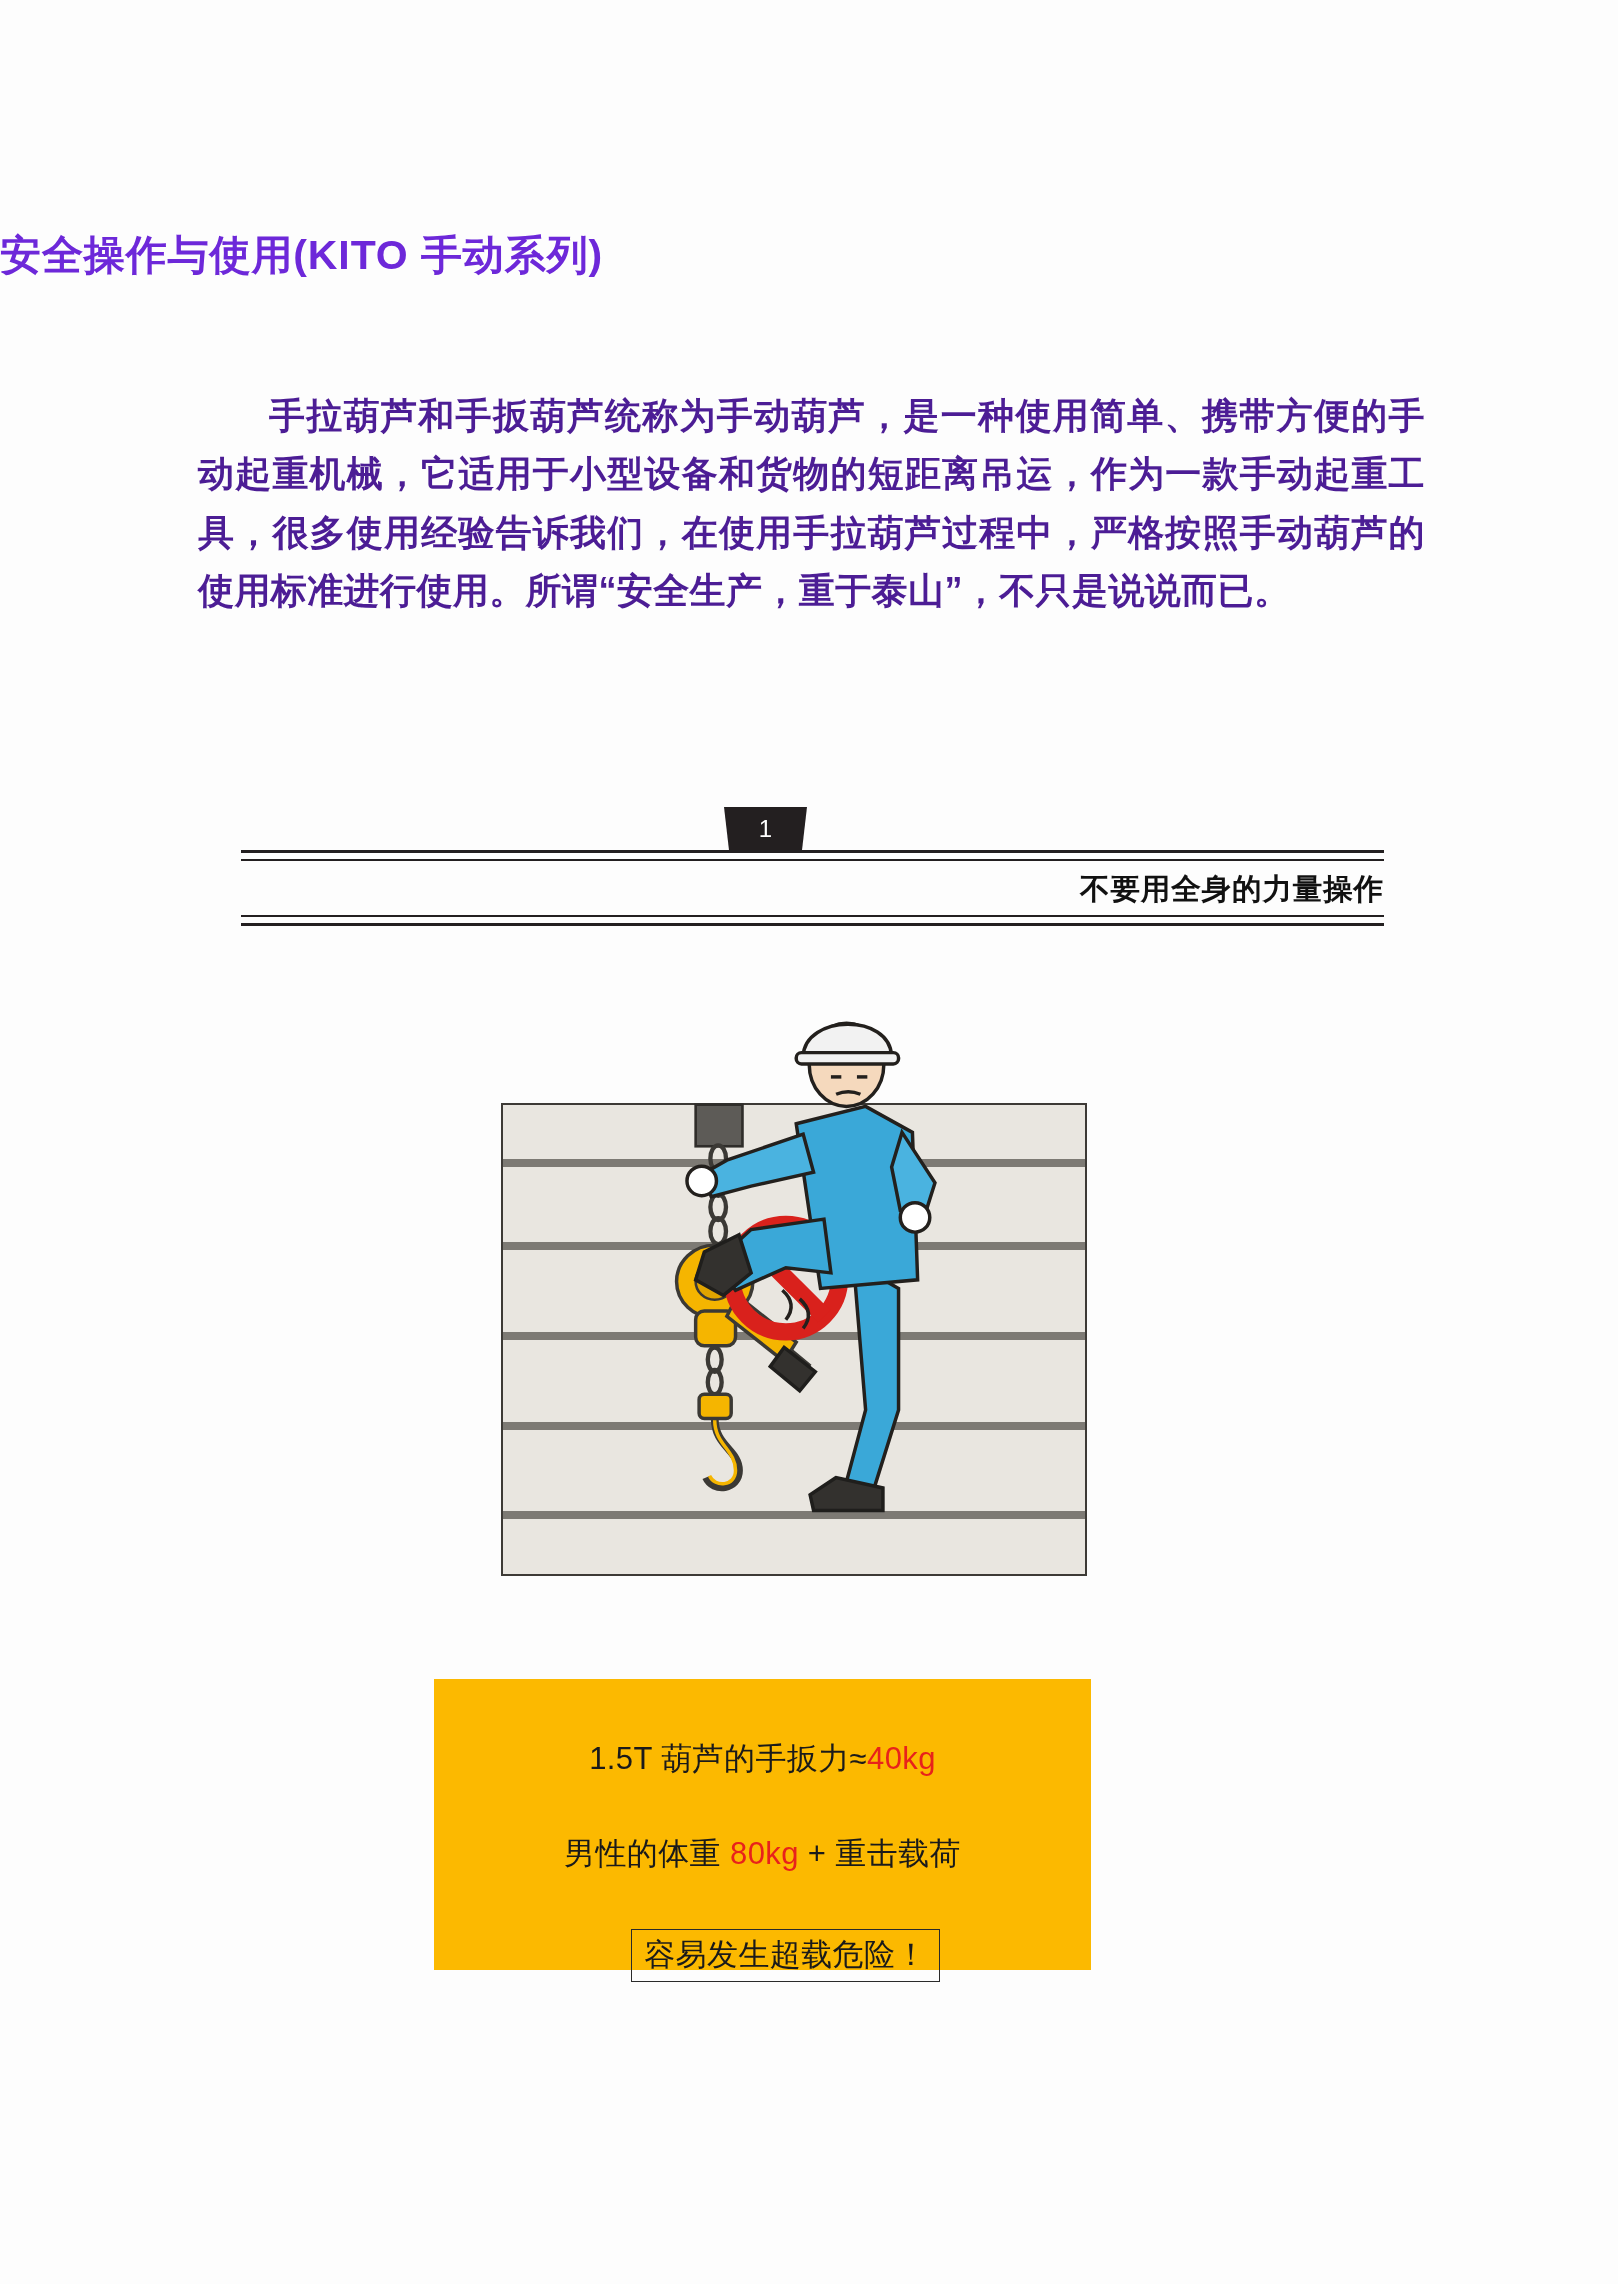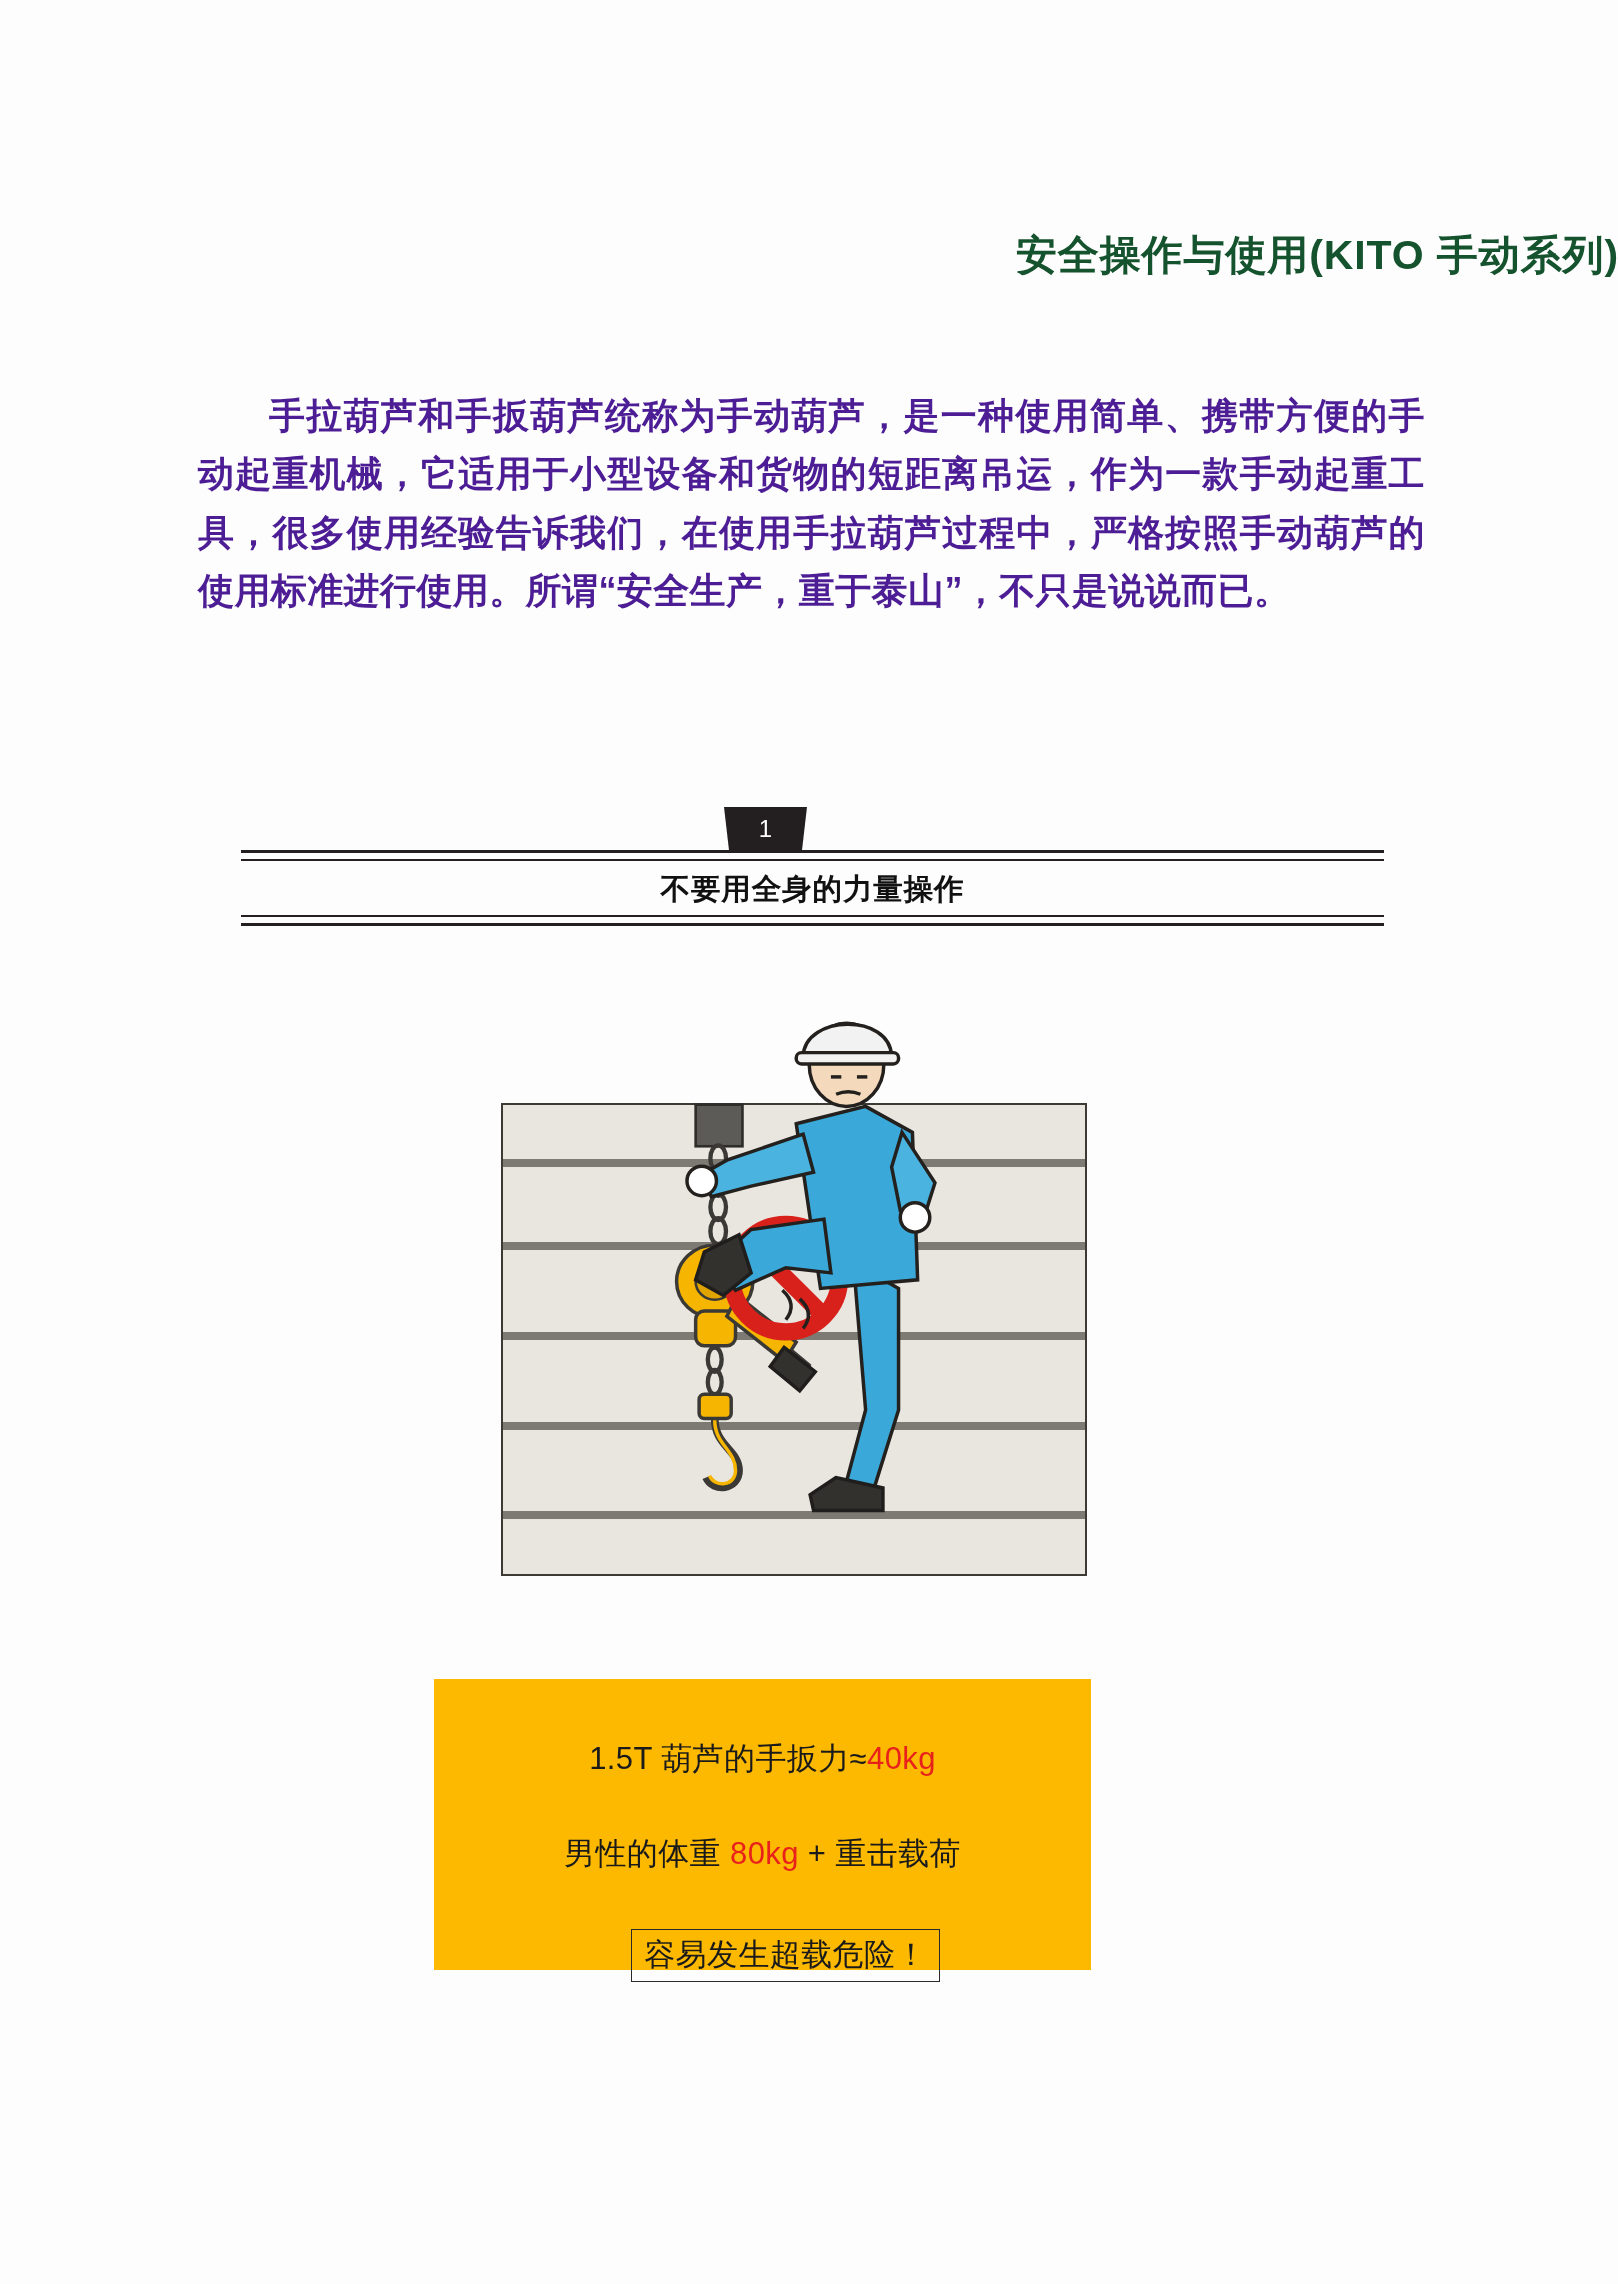--- a/index.html
+++ b/index.html
@@ -24,25 +24,25 @@
     box-sizing: border-box;
     padding: 0;
   }
 
   
   .doc-title {
     position: absolute;
     top: 201px;
     left: 0;
     width: 100%;
-    text-align: right;
+    text-align: left;
     font-size: 41px;
     font-weight: bold;
     letter-spacing: 0.9px;
-    color: #14532d;
+    color: #6d28d9;
   }
 
   
   .intro {
     position: absolute;
     top: 351px;
     left: 198px;
     width: 1227px;
     font-size: 36px;
     font-weight: bold;
@@ -84,21 +84,21 @@
   }
   .band-rule.r1 { top: 43px; }
   .band-rule.r2 { top: 52px; height: 1.7px; }
   .band-rule.r3 { top: 108px; height: 1.7px; }
   .band-rule.r4 { top: 116px; height: 2.6px; }
   .band-title {
     position: absolute;
     top: 57px;
     left: 0;
     width: 100%;
-    text-align: center;
+    text-align: right;
     font-size: 29.5px;
     font-weight: bold;
     line-height: 50px;
     color: #111;
     letter-spacing: 0.9px;
   }
 
   
   .illustration {
     position: absolute;

